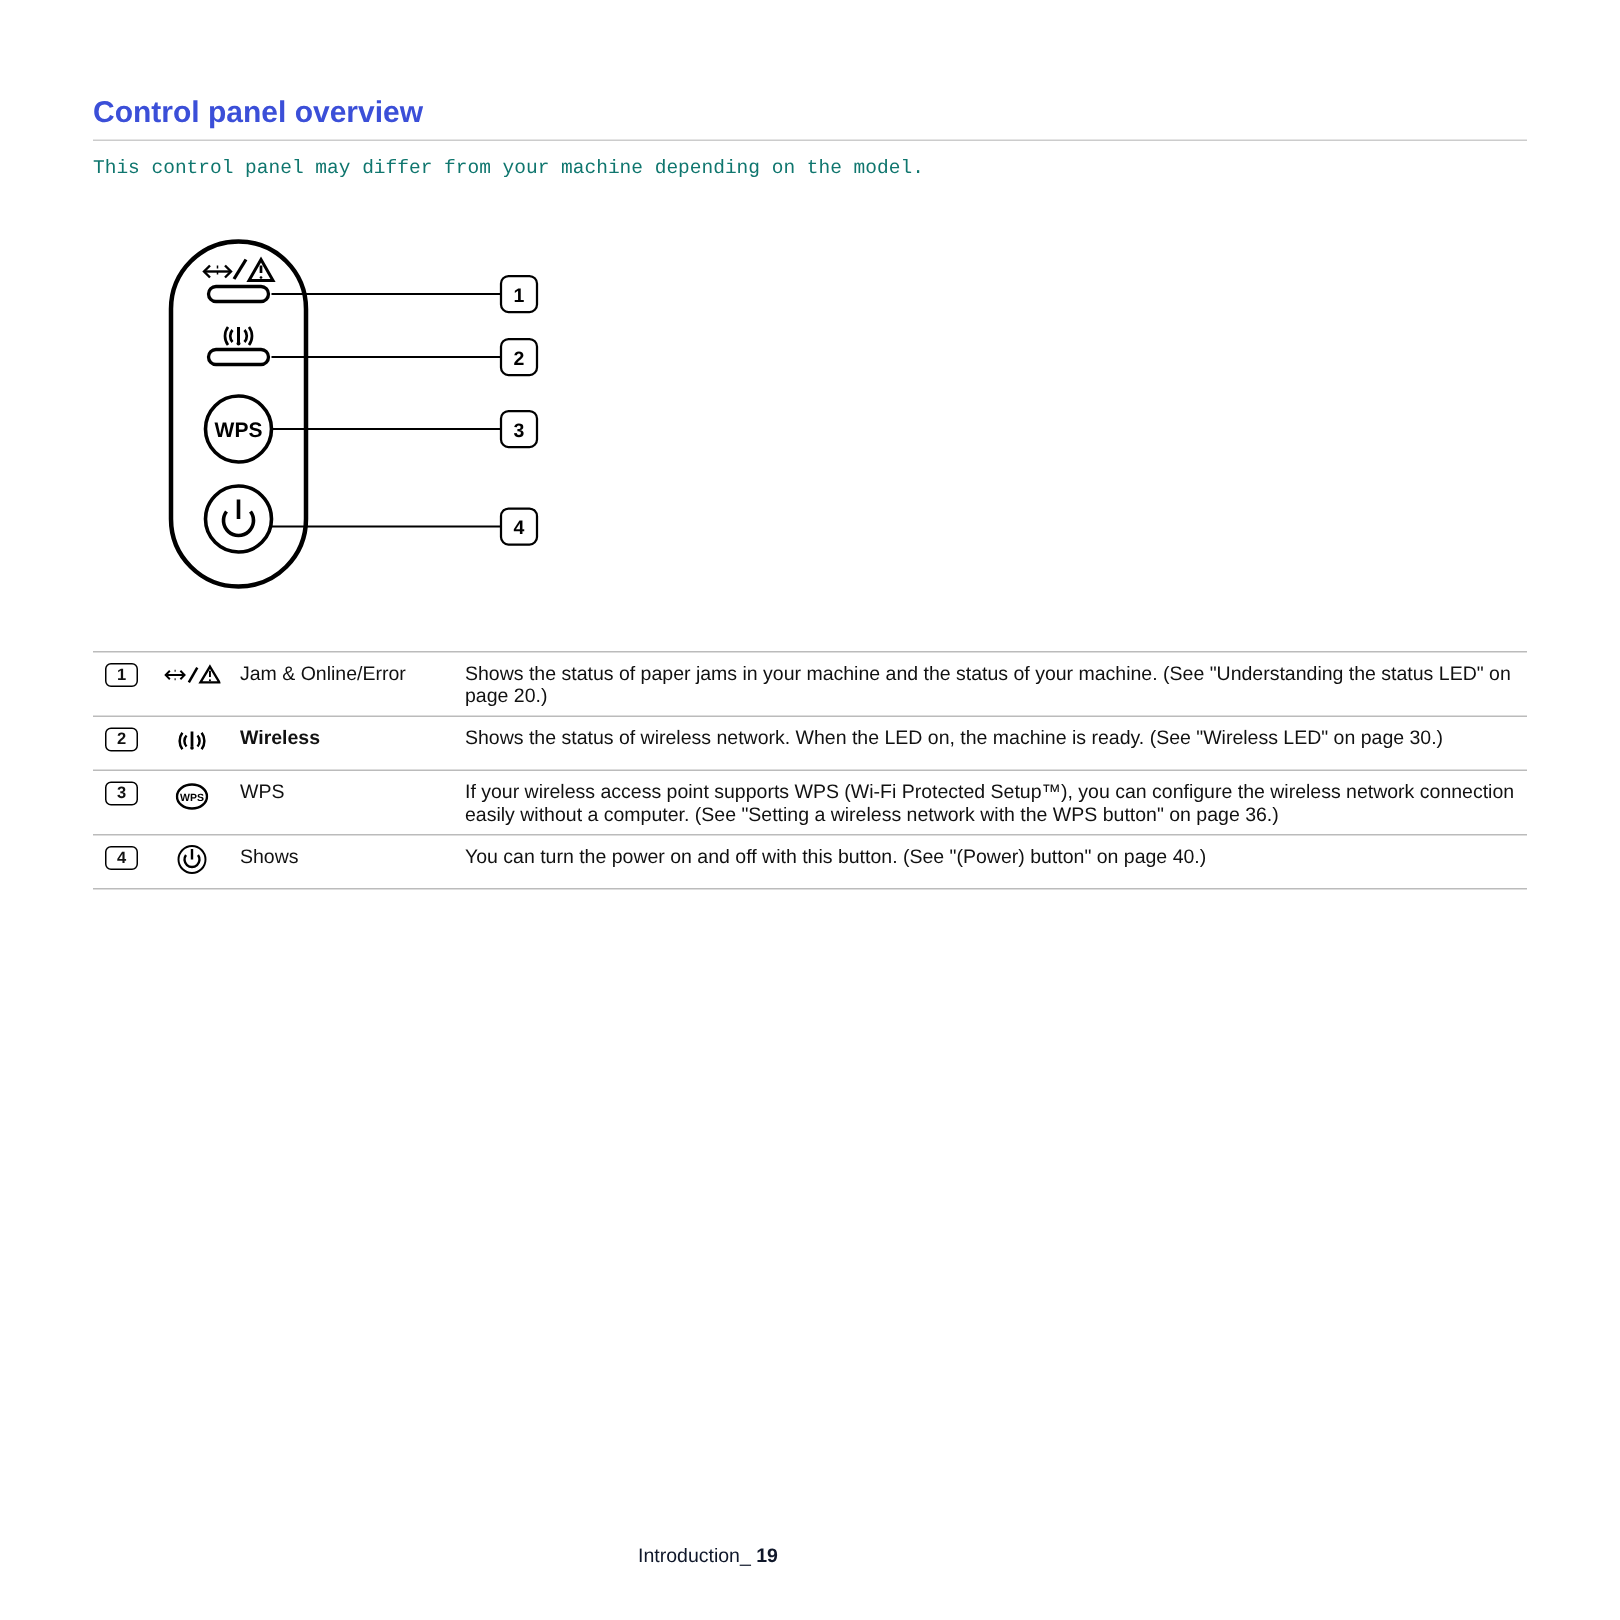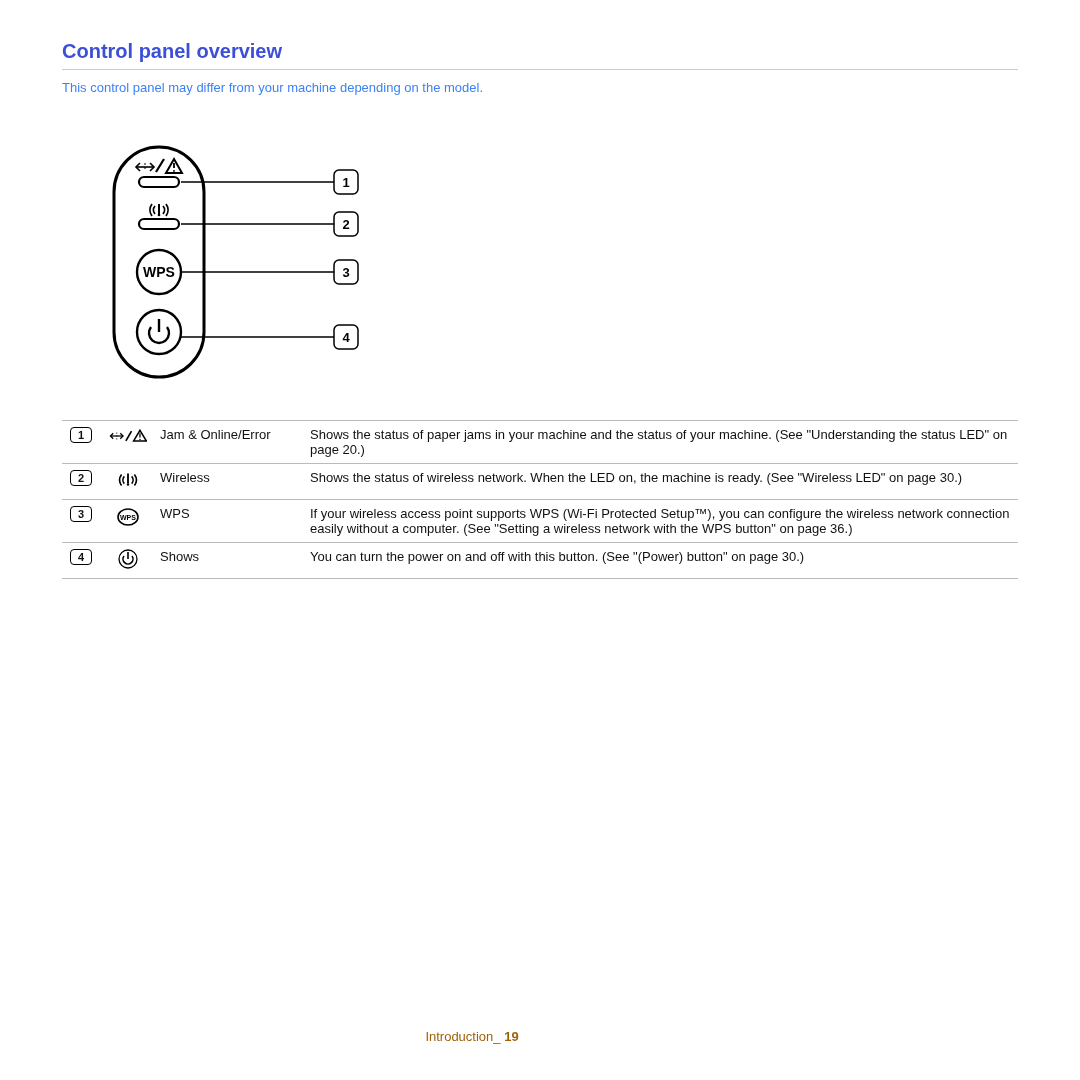--- a/index.html
+++ b/index.html
@@ -8,34 +8,35 @@
     width: 1080px;
     height: 1080px;
     font-family: Arial, Helvetica, sans-serif;
     font-size: 13px;
     color: #000;
     background: #fff;
     position: relative;
     box-sizing: border-box;
   }
   .page {
-    padding: 40px 62px 40px 62px;
+    padding: 64px 62px 40px 62px;
   }
   .section-title {
     color: #3b4fd8;
     font-size: 20px;
     font-weight: bold;
     border-bottom: 1px solid #ccc;
     padding-bottom: 6px;
     margin-bottom: 10px;
   }
   .intro-text {
     font-size: 13px;
-    color: #3b82f6;
-    margin-bottom: 42px;
+    color: #0f766e;
+    margin-bottom: 32px;
+    font-family: Liberation Mono, monospace;
   }
   .diagram-wrap {
     margin-left: 42px;
     margin-bottom: 30px;
   }
   .panel-table {
     width: 100%;
     border-collapse: collapse;
     font-size: 13px;
     color: #111;
@@ -56,29 +57,29 @@
     display: inline-block;
     min-width: 16px;
     border: 1.3px solid #000;
     border-radius: 4px;
     font-size: 11px;
     text-align: center;
     padding: 0 2px;
     line-height: 14px;
     font-weight: bold;
   }
-  .bold-label { font-weight: normal; }
+  .bold-label { font-weight: bold; }
   .footer {
     position: absolute;
     bottom: 36px;
     left: 0;
     width: 944px;
     text-align: center;
     font-size: 13px;
-    color: #a16207;
+    color: #0f172a;
   }
   .footer .pg { font-weight: bold; }
   
   .tbl-icon { display:inline-block; vertical-align: middle; }
 </style>
 </head>
 <body>
 
 <div class="page">
   <div class="section-title">Control panel overview</div>
@@ -199,21 +200,21 @@
       <td class="icon-col">
         <span class="tbl-icon">
           <svg width="20" height="20" viewBox="0 0 20 20">
             <circle cx="10" cy="10" r="9" fill="none" stroke="#000" stroke-width="1.3"></circle>
             <path d="M 6 7 A 5 5 0 1 0 14 7" fill="none" stroke="#000" stroke-width="1.6"></path>
             <line x1="10" y1="3" x2="10" y2="10" stroke="#000" stroke-width="1.6"></line>
           </svg>
         </span>
       </td>
       <td class="label-col"><span>Shows</span></td>
-      <td class="desc-col"><span>You can turn the power on and off with this button. (See "(Power) button" on page 30.)</span></td>
+      <td class="desc-col"><span>You can turn the power on and off with this button. (See "(Power) button" on page 40.)</span></td>
     </tr>
   </tbody>
     </table>
 </div>
 
 <div class="footer">
   <span>Introduction</span><span>_ </span><span class="pg">19</span>
 </div>
 
 </body></html>

